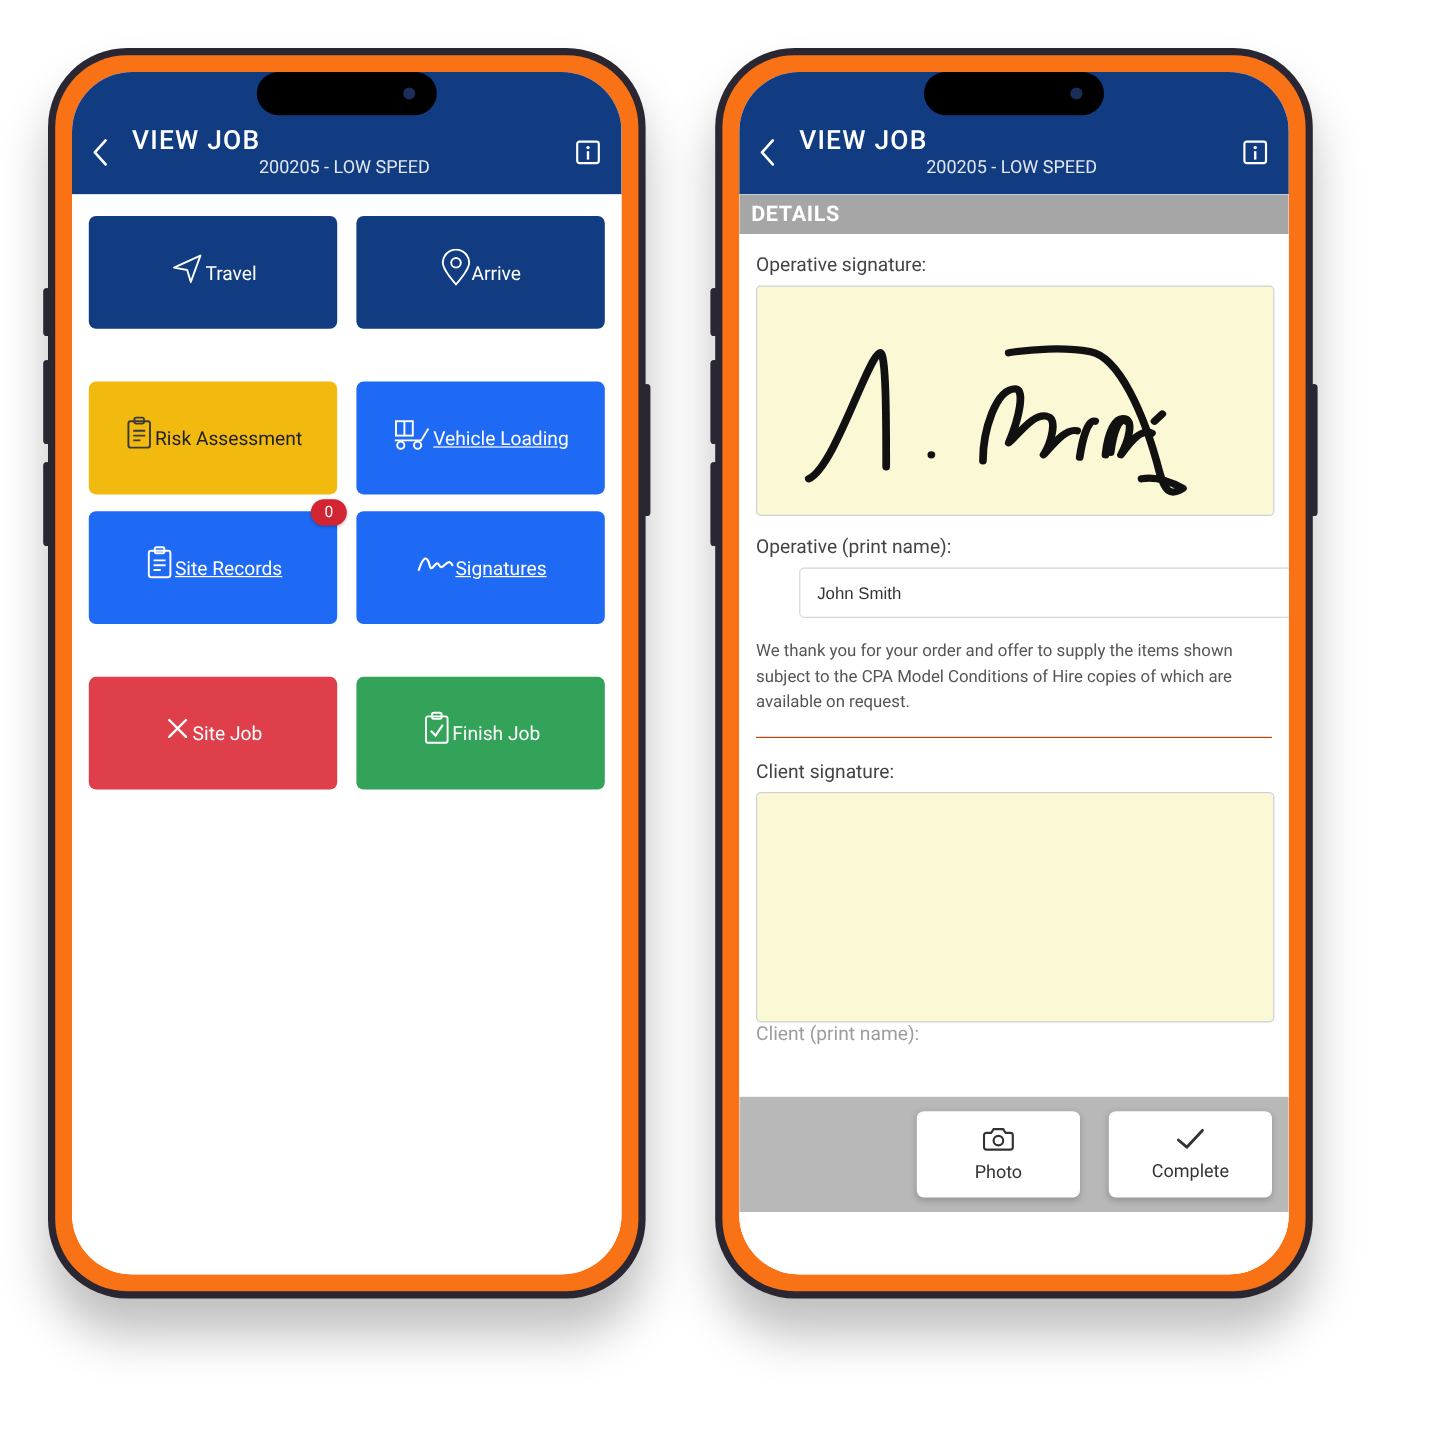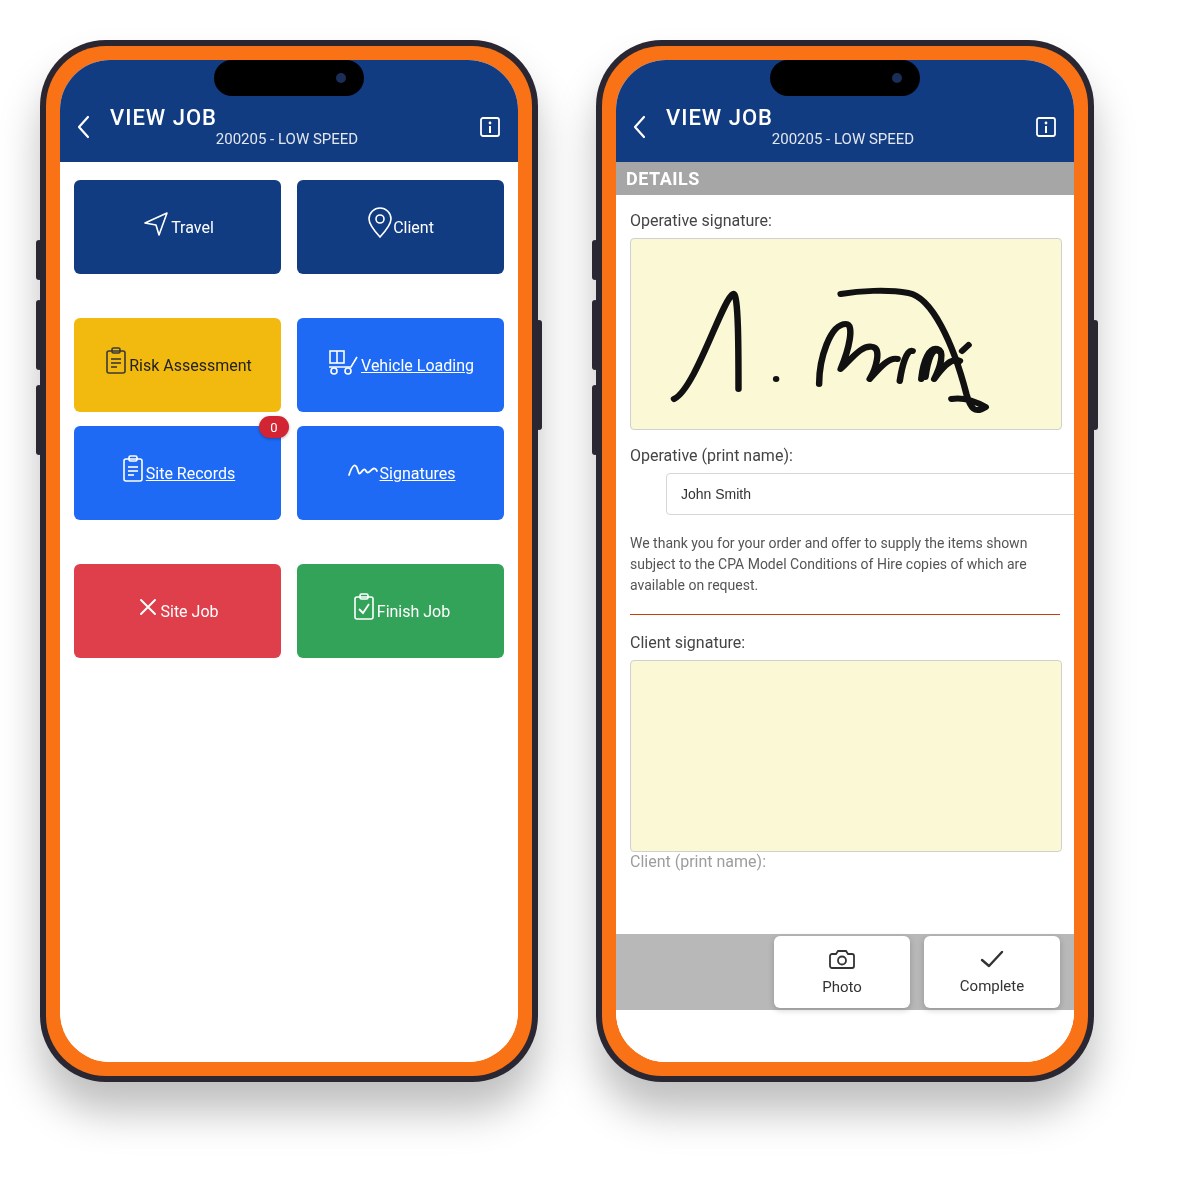--- a/index.html
+++ b/index.html
@@ -79,22 +79,22 @@
   .sigpath svg{position:absolute;inset:0;width:100%;height:100%;}
   .textinput{
     width:100%;box-sizing:border-box;border:1px solid #d6d6d6;border-radius:4px;
     background:#fff;font-size:14px;color:#333;padding:12px 14px;margin-left:36px;
   }
   .fineprint{font-size:14px;color:#555;line-height:1.5;margin:18px 0;border-bottom:1px solid #c2410c;padding-bottom:18px;}
   .dim-label{color:#9d9d9d;font-size:16px;}
 
   
   .actionbar{
-    position:absolute;left:0;right:0;bottom:52px;height:76px;background:rgba(160,160,160,.75);
-    display:flex;justify-content:flex-end;align-items:center;gap:14px;padding:0 14px;
+    position:absolute;left:0;right:0;bottom:52px;height:96px;background:rgba(160,160,160,.75);
+    display:flex;justify-content:flex-end;align-items:center;gap:24px;padding:0 14px;
   }
   .actbtn{
     width:136px;height:72px;background:#fff;border-radius:6px;box-shadow:0 2px 6px rgba(0,0,0,.2);
     display:flex;flex-direction:column;align-items:center;justify-content:center;color:#333;
   }
   .actbtn svg{margin-bottom:4px;}
   .actbtn .label{font-size:15px;}
 
   .white-strip{position:absolute;left:0;right:0;bottom:0;height:52px;background:#fff;}
 </style>
@@ -143,21 +143,21 @@
               </span>
               <span class="label">Travel</span>
             </div>
             <div class="tile navy">
               <span>
                 <svg width="26" height="32" viewBox="0 0 26 32" fill="none">
                       <path d="M13 30 C13 30 24 18 24 12 A11 11 0 0 0 2 12 C2 18 13 30 13 30 Z" stroke="#fff" stroke-width="1.6"></path>
                       <circle cx="13" cy="12" r="4" stroke="#fff" stroke-width="1.6"></circle>
                     </svg>
               </span>
-              <span class="label">Client</span>
+              <span class="label">Arrive</span>
             </div>
           </div>
 
           <div class="tile-gap"></div>
 
           <div class="tile-row">
             <div class="tile yellow">
               <span>
                 <svg width="26" height="30" viewBox="0 0 26 30" fill="none">
                       <rect x="4" y="5" width="18" height="22" rx="2" stroke="#3a3a3a" stroke-width="1.6"></rect>

